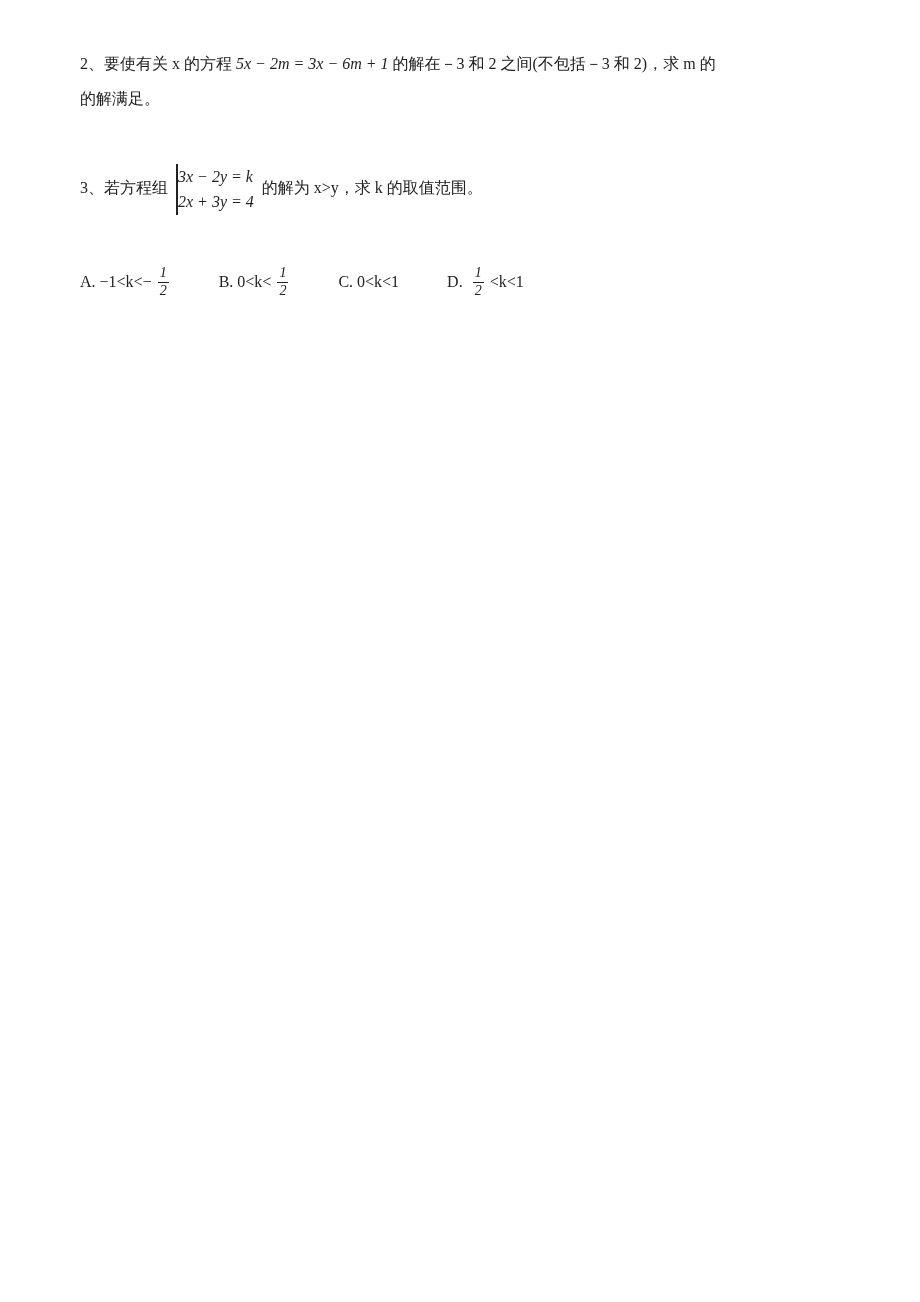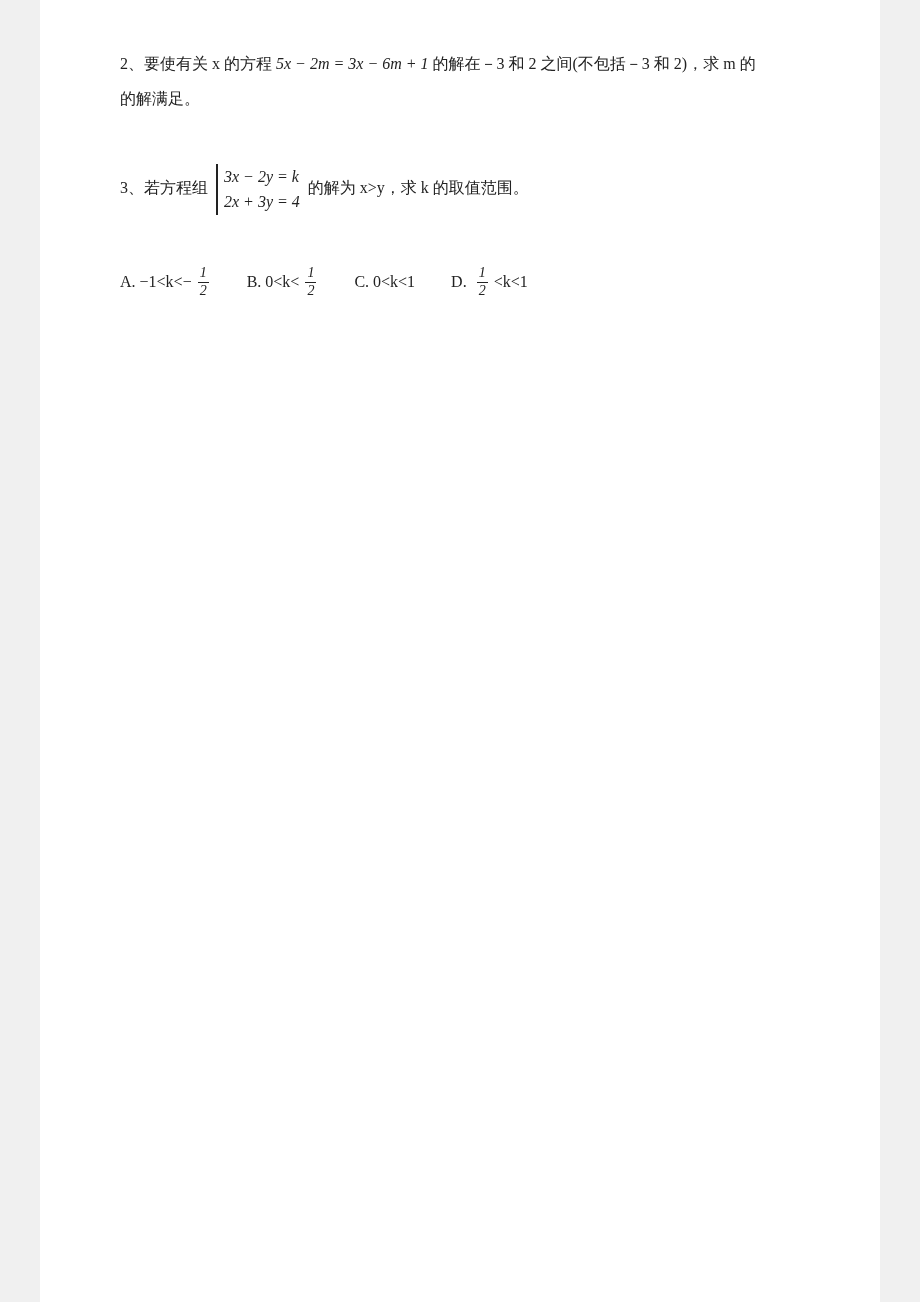--- a/index.html
+++ b/index.html
@@ -9,21 +9,21 @@
     }
     body {
       background: #f0f0f0;
       display: flex;
       justify-content: center;
       align-items: flex-start;
       min-height: 100vh;
       font-family: "SimSun", "宋体", serif;
     }
     .page {
-      width: 840px;
+      width: 920px;
       min-height: 1302px;
       background: #fff;
       padding: 50px 80px;
       font-size: 16px;
       line-height: 1.8;
       color: #222;
     }
     .problem {
       margin-bottom: 50px;
     }
@@ -31,21 +31,20 @@
       margin-bottom: 6px;
     }
     .math {
       font-style: italic;
     }
     .system {
       display: inline-flex;
       flex-direction: column;
       vertical-align: middle;
       border-left: 2px solid #222;
-      padding-left: 6px;
       margin: 0 4px;
     }
     .system-line {
       font-style: italic;
       line-height: 1.6;
       white-space: nowrap;
     }
     .fraction {
       display: inline-flex;
       flex-direction: column;
@@ -60,21 +59,21 @@
       line-height: 1.2;
       font-size: 14px;
     }
     .fraction .den {
       padding: 0 2px;
       line-height: 1.2;
       font-size: 14px;
     }
     .options-row {
       display: flex;
-      gap: 36px;
+      gap: 48px;
       align-items: center;
     }
     .option {
       display: inline-flex;
       align-items: center;
       gap: 4px;
     }
   </style>
 </head>
 <body>

